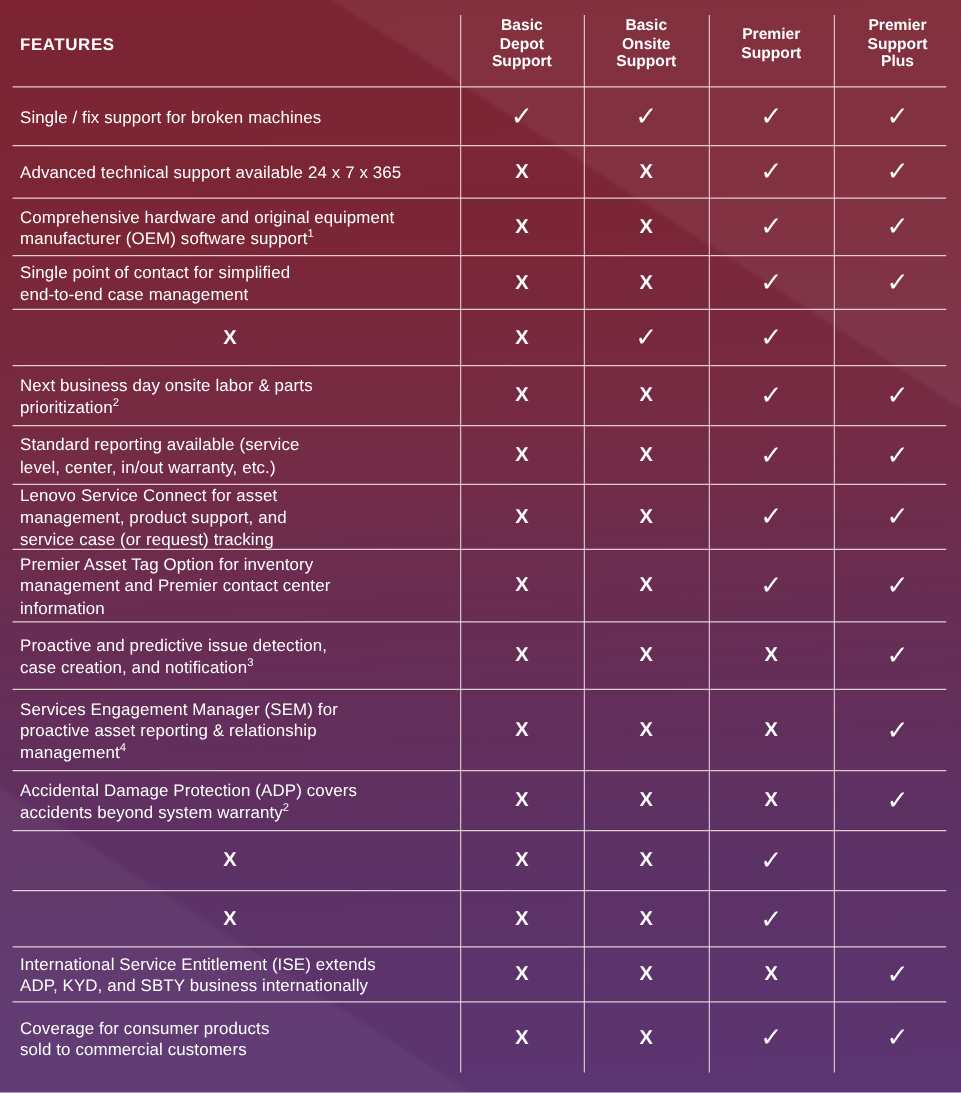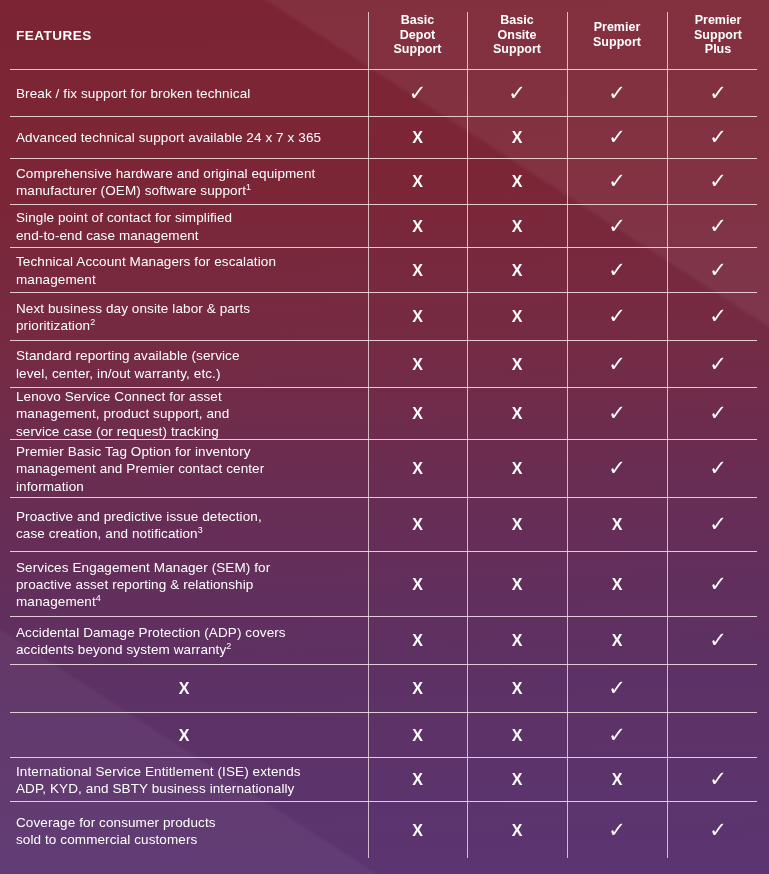--- a/index.html
+++ b/index.html
@@ -85,21 +85,21 @@
       <span class="col-head">Premier
 Support
 Plus</span>
     </div>
     <div class="divider"></div>
   </div>
 
   <div class="rows">
       <div class="row">
         <div class="cell label-cell">
-          <span class="feature-text">Break / fix support for broken technical</span>
+          <span class="feature-text">Single / fix support for broken machines</span>
         </div>
         <div class="cell mark-cell">
           <span class="mark-check">✓</span>
         </div>
         <div class="cell mark-cell">
           <span class="mark-check">✓</span>
         </div>
         <div class="cell mark-cell">
           <span class="mark-check">✓</span>
         </div>
@@ -158,24 +158,20 @@
         </div>
         <div class="cell mark-cell">
           <span class="mark-check">✓</span>
         </div>
         <div class="cell mark-cell">
           <span class="mark-check">✓</span>
         </div>
         <div class="divider"></div>
       </div>
       <div class="row">
-        <div class="cell label-cell">
-          <span class="feature-text">Technical Account Managers for escalation
-management</span>
-        </div>
         <div class="cell mark-cell">
           <span class="mark-x">X</span>
         </div>
         <div class="cell mark-cell">
           <span class="mark-x">X</span>
         </div>
         <div class="cell mark-cell">
           <span class="mark-check">✓</span>
         </div>
         <div class="cell mark-cell">
@@ -236,21 +232,21 @@
         <div class="cell mark-cell">
           <span class="mark-check">✓</span>
         </div>
         <div class="cell mark-cell">
           <span class="mark-check">✓</span>
         </div>
         <div class="divider"></div>
       </div>
       <div class="row">
         <div class="cell label-cell">
-          <span class="feature-text">Premier Basic Tag Option for inventory
+          <span class="feature-text">Premier Asset Tag Option for inventory
 management and Premier contact center
 information</span>
         </div>
         <div class="cell mark-cell">
           <span class="mark-x">X</span>
         </div>
         <div class="cell mark-cell">
           <span class="mark-x">X</span>
         </div>
         <div class="cell mark-cell">

